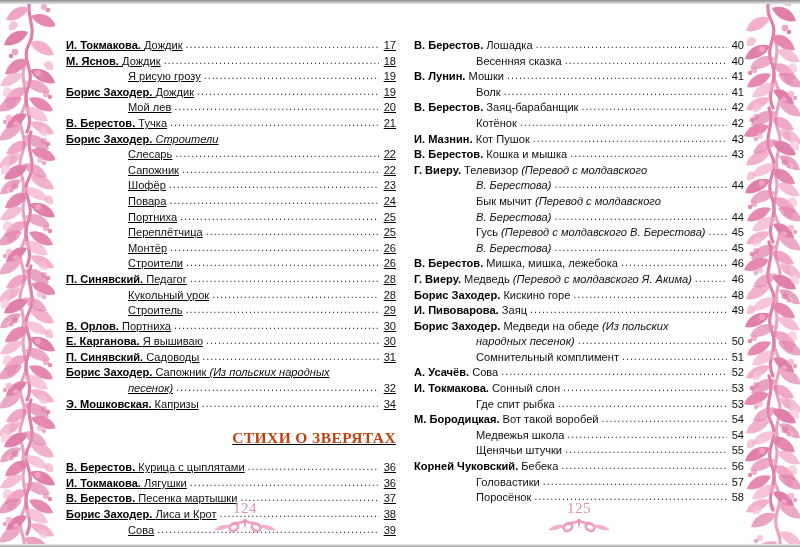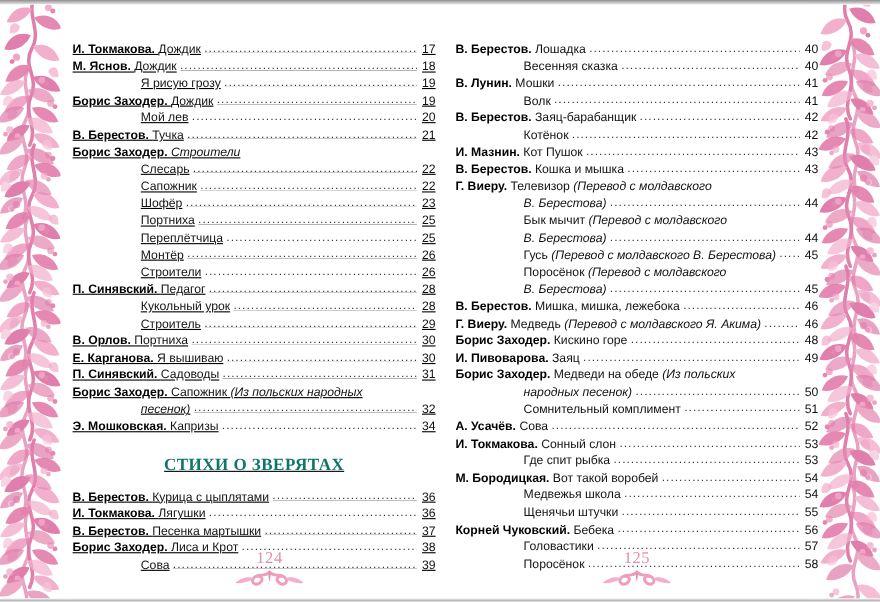--- a/index.html
+++ b/index.html
@@ -107,26 +107,26 @@
     font-size: 11.1px;
     color: #111111;
   }
 
   
   .lvl1 { padding-left: 0px; }
   .lvl2c { padding-left: 62px; }
 
   
   .section-head {
-    text-align: center;
+    text-align: right;
     font-family: "Liberation Serif", serif;
     font-weight: bold;
     font-size: 15.5px;
     letter-spacing: 0.4px;
-    color: #0f766e;
+    color: #c2410c;
     margin: 17px 0 13px 0;
     white-space: nowrap;
   }
 
   
   .folio {
     position: absolute;
     width: 330px;
     text-align: center;
     bottom: 12px;
@@ -275,20 +275,27 @@
         </div>
         <div class="entry lvl2c">
           <div class="row">
             <span class="txt"><span class="title">Шофёр</span></span>
             <span class="leader"></span>
             <span class="pnum">23</span>
           </div>
         </div>
         <div class="entry lvl2c">
           <div class="row">
+            <span class="txt"><span class="title">Повара</span></span>
+            <span class="leader"></span>
+            <span class="pnum">24</span>
+          </div>
+        </div>
+        <div class="entry lvl2c">
+          <div class="row">
             <span class="txt"><span class="title">Портниха</span></span>
             <span class="leader"></span>
             <span class="pnum">25</span>
           </div>
         </div>
         <div class="entry lvl2c">
           <div class="row">
             <span class="txt"><span class="title">Переплётчица</span></span>
             <span class="leader"></span>
             <span class="pnum">25</span>
@@ -490,25 +497,20 @@
             <span class="txt"><span class="title ital">В. Берестова)</span></span>
             <span class="leader"></span>
             <span class="pnum">44</span>
           </div>
         </div>
         <div class="entry lvl2c">
           <div class="row">
             <span class="txt"><span class="title">Гусь </span><span class="title ital">(Перевод с молдавского В. Берестова)</span></span>
             <span class="leader"></span>
             <span class="pnum">45</span>
-          </div>
-        </div>
-        <div class="entry lvl2c noleader">
-          <div class="row">
-            <span class="txt"><span class="title">Поросёнок </span><span class="title ital">(Перевод с молдавского</span></span>
           </div>
         </div>
         <div class="entry lvl2c">
           <div class="row">
             <span class="txt"><span class="title ital">В. Берестова)</span></span>
             <span class="leader"></span>
             <span class="pnum">45</span>
           </div>
         </div>
         <div class="entry lvl1">

